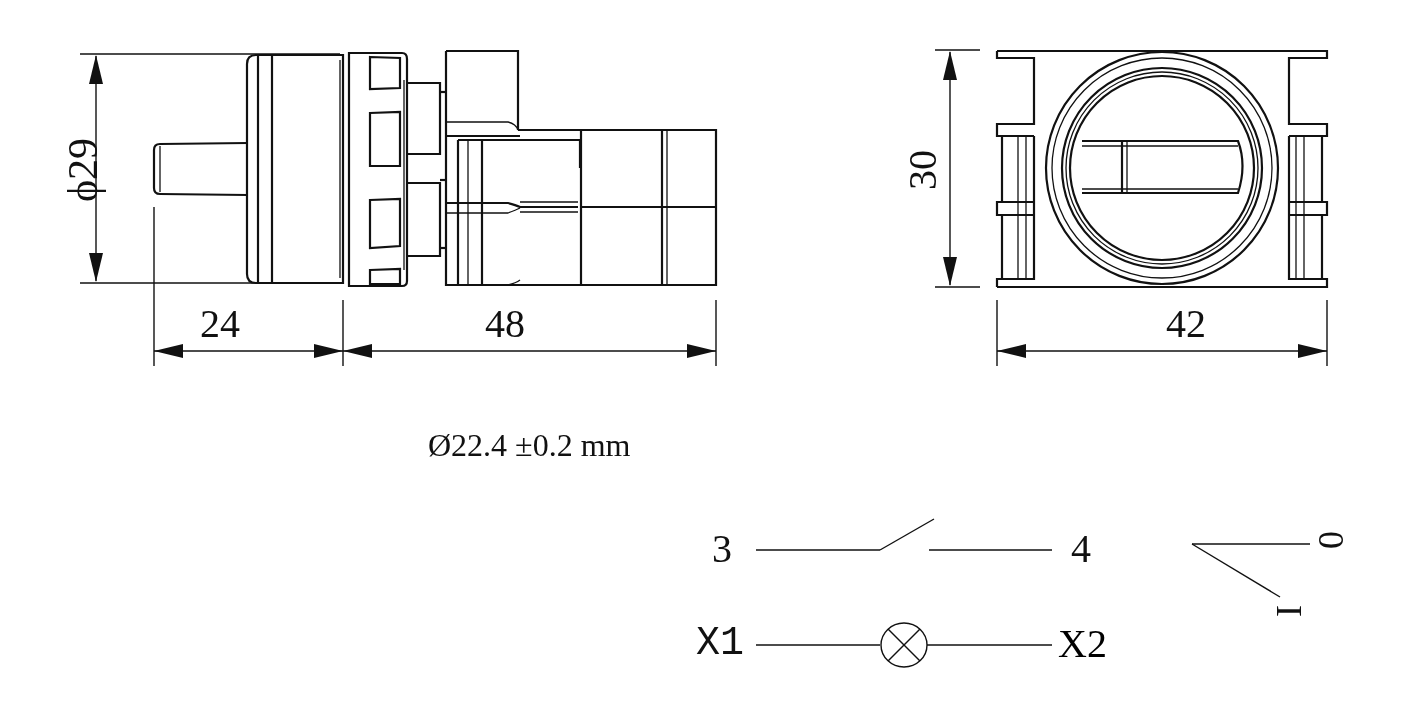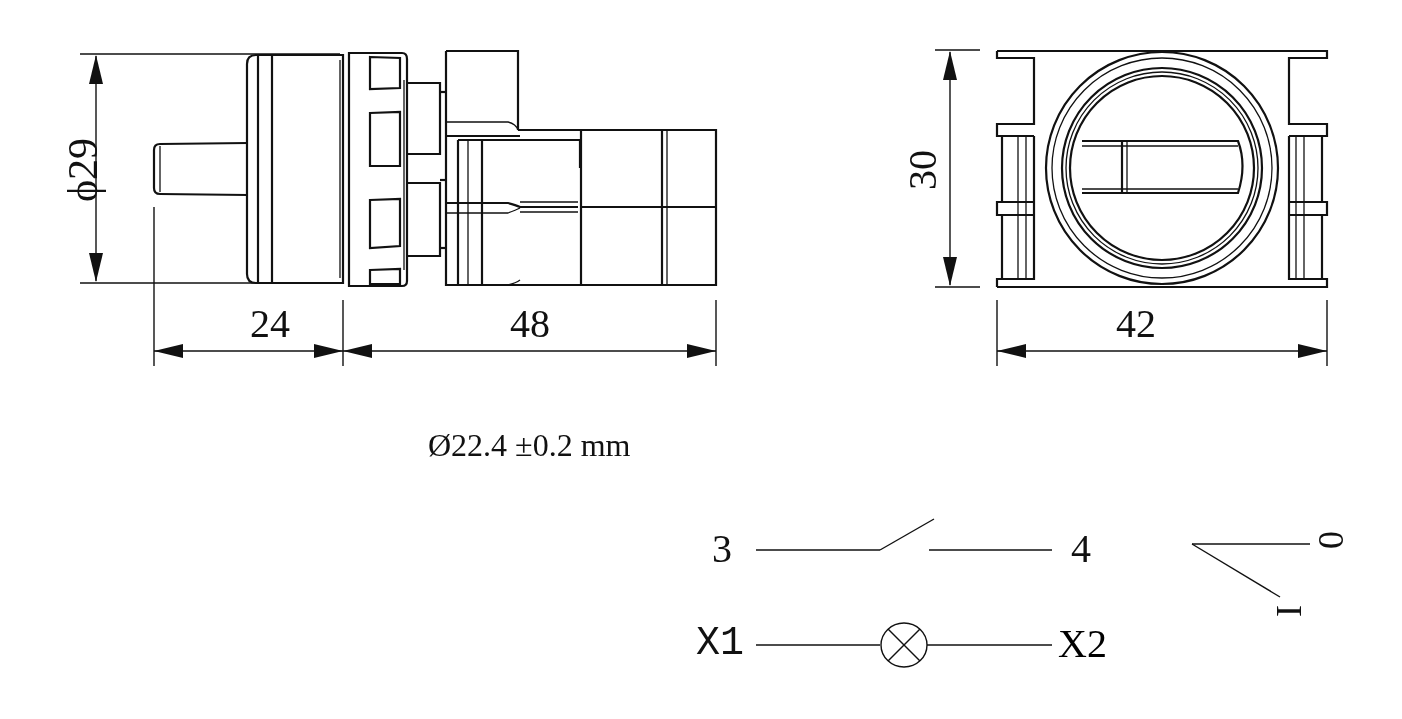--- a/index.html
+++ b/index.html
@@ -141,24 +141,24 @@
     <line class="dim" x1="920" y1="629" x2="888" y2="661"></line>
     <line class="dim" x1="927" y1="645" x2="1052" y2="645"></line>
   </g>
   <g>
     <line class="dim" x1="1192" y1="544" x2="1310" y2="544"></line>
     <line class="dim" x1="1192" y1="544" x2="1280" y2="597"></line>
   </g>
 </svg>
 
 <div style="position:absolute;left:18px;top:148px;width:130px;text-align:center;font-size:42px;transform:rotate(-90deg);transform-origin:65px 22px;line-height:44px;color:#111;">ϕ29</div>
-<div style="position:absolute;left:200px;top:302px;width:90px;text-align:right;font-size:40px;line-height:44px;color:#111;">24</div>
-<div style="position:absolute;left:485px;top:302px;width:90px;text-align:center;font-size:40px;line-height:44px;color:#111;">48</div>
+<div style="position:absolute;left:200px;top:302px;width:90px;text-align:left;font-size:40px;line-height:44px;color:#111;">24</div>
+<div style="position:absolute;left:485px;top:302px;width:90px;text-align:left;font-size:40px;line-height:44px;color:#111;">48</div>
 <div style="position:absolute;left:878px;top:148px;width:90px;text-align:center;font-size:40px;line-height:44px;transform:rotate(-90deg);transform-origin:45px 22px;color:#111;">30</div>
-<div style="position:absolute;left:1116px;top:302px;width:90px;text-align:left;font-size:40px;line-height:44px;color:#111;">42</div>
+<div style="position:absolute;left:1116px;top:302px;width:90px;text-align:right;font-size:40px;line-height:44px;color:#111;">42</div>
 <div style="position:absolute;left:428px;top:422px;font-size:32px;line-height:46px;color:#111;white-space:nowrap;">Ø22.4 ±0.2 mm</div>
 
 <div style="position:absolute;left:712px;top:526px;font-size:40px;line-height:46px;color:#111;">3</div>
 <div style="position:absolute;left:1071px;top:526px;font-size:40px;line-height:46px;color:#111;">4</div>
 <div style="position:absolute;left:696px;top:621px;font-size:40px;line-height:46px;color:#111;font-family:Liberation Mono, monospace;">X1</div>
 <div style="position:absolute;left:1058px;top:621px;font-size:40px;line-height:46px;color:#000000;">X2</div>
 <div style="position:absolute;left:1322px;top:520px;font-size:36px;line-height:40px;color:#111;transform:rotate(90deg);">0</div>
 <div style="position:absolute;left:1283px;top:591px;font-size:36px;line-height:40px;color:#111;transform:rotate(90deg);">I</div>
 
 </body></html>

